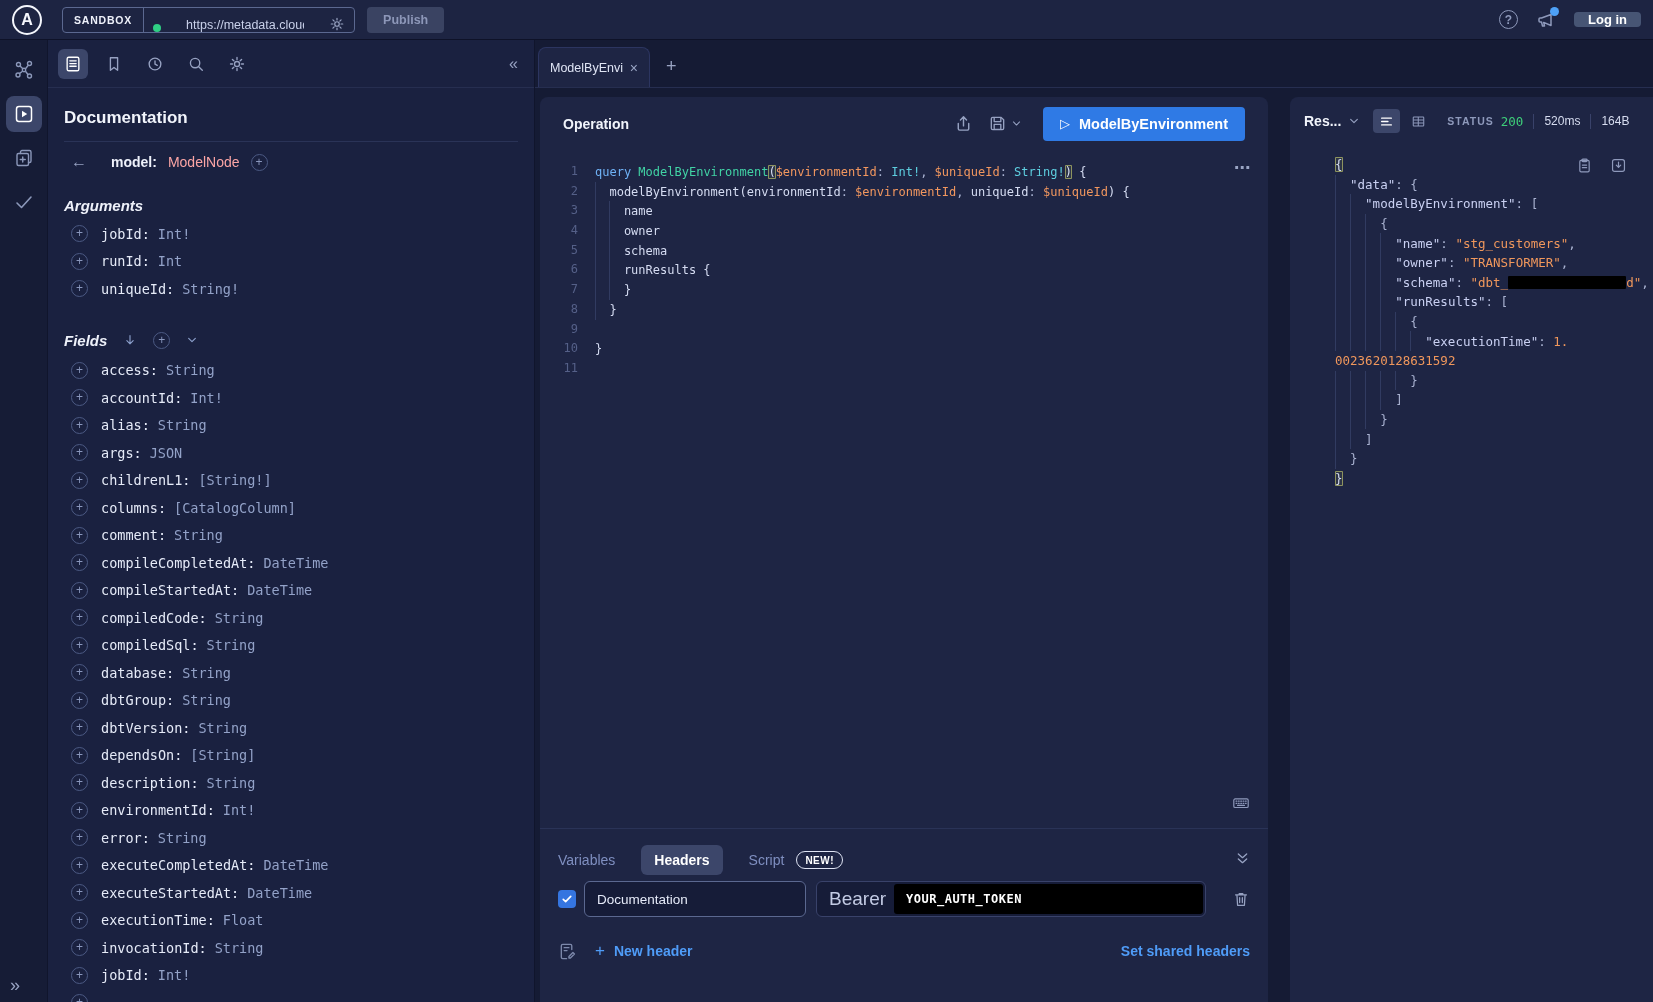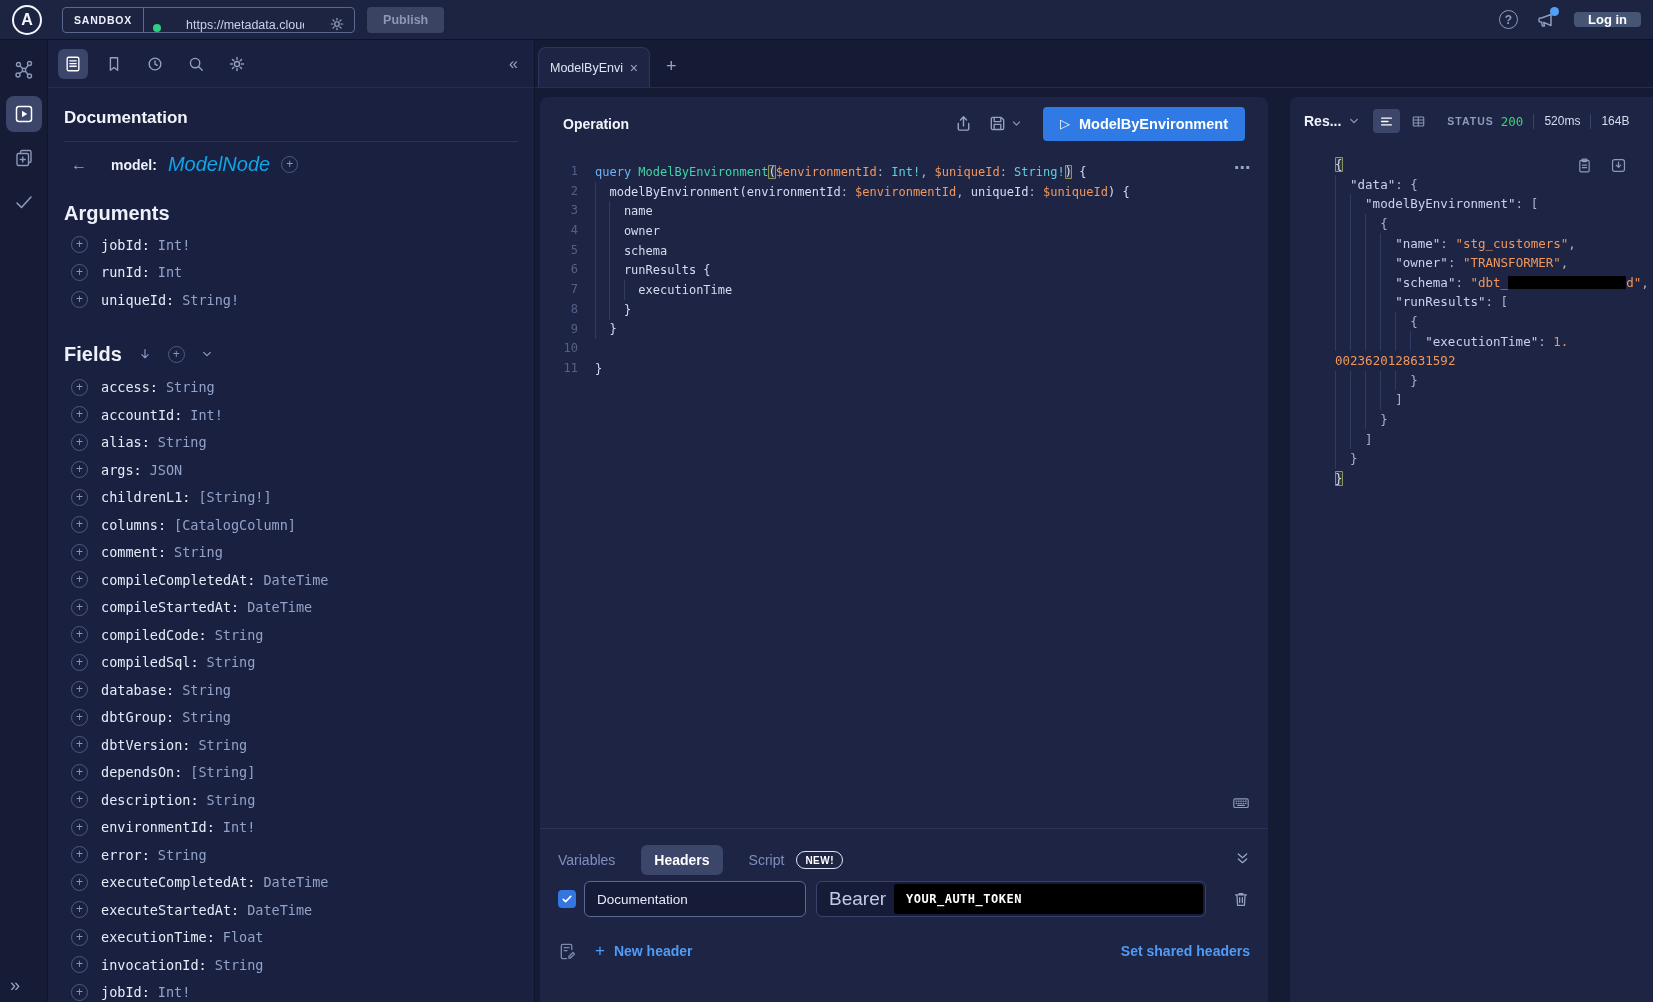--- a/index.html
+++ b/index.html
@@ -49,22 +49,22 @@
   .docs-toolbar{ height:48px;flex:none;display:flex;align-items:center;gap:23px;padding:0 16px;
     border-bottom:1px solid #262e50;color:#97a2c2; }
   .tool-btn.active{ background:#3c466a;color:#fff;border-radius:6px;padding:6px;margin:-6px; }
   .docs-collapse{ margin-left:auto;font-size:16px;color:#97a2c2; }
   .docs-body{ padding:14px 16px 0;overflow:hidden; }
   .docs-title{ font-size:17px;font-weight:bold;color:#f1f4fb;margin:6px 0 13px; }
   .docs-div{ border-top:1px solid #2a3357; }
   .crumb{ display:flex;align-items:center;gap:11px;padding:11px 0 6px 7px; }
   .back-arrow{ color:#97a2c2;font-size:16px; }
   .crumb-label{ font-weight:bold;font-size:14px;color:#eef1fa;margin-left:13px; }
-  .crumb-type{ font-size:20px;color:#0ea5e9;font-style:italic; }
-  .sec-title{ font-size:20px;font-weight:bold;color:#eef1fa; }
+  .crumb-type{ font-size:14px;color:#fca5a5; }
+  .sec-title{ font-size:15px;font-weight:bold;color:#eef1fa;font-style:italic; }
   .args-head{ margin:20px 0 6px; }
   .fields-head{ margin:29px 0 8px;display:flex;align-items:center;gap:16px; }
   .fields-head .ico{ color:#8ca0cc; }
   .doc-row{ display:flex;align-items:center;height:27.5px;padding-left:7px; }
   .plus-circle{ width:17px;height:17px;flex:none;border:1px solid #4c5a84;border-radius:50%;
     color:#8a97bd;font-size:12px;line-height:15px;text-align:center; }
   .fname{ font-family:"DejaVu Sans Mono","Liberation Mono",monospace;font-size:13.5px;color:#e6ebf8;
     white-space:pre;margin-left:13px; }
   .ftype{ font-family:"DejaVu Sans Mono","Liberation Mono",monospace;font-size:13.5px;color:#93a2c8;
     white-space:pre;margin-left:8px; }
@@ -478,21 +478,20 @@
                 <div class="gl">10</div>
                 <div class="gl">11</div>
               </div>
             <div class="code code-gql" id="gql-code">
                 <div class="cl"><span class="tk tk-kw">query </span><span class="tk tk-op">ModelByEnvironment</span><span class="tk tk-bx">(</span><span class="tk tk-v">$environmentId</span><span class="tk tk-pu">: </span><span class="tk tk-ty">Int!</span><span class="tk tk-pu">, </span><span class="tk tk-v">$uniqueId</span><span class="tk tk-pu">: </span><span class="tk tk-ty">String!</span><span class="tk tk-bx">)</span><span class="tk tk-p"> {</span></div>
                 <div class="cl"><span class="ind" style="width: 2ch;"></span><span class="tk tk-p">modelByEnvironment(environmentId</span><span class="tk tk-pu">: </span><span class="tk tk-v">$environmentId</span><span class="tk tk-pu">, </span><span class="tk tk-p">uniqueId</span><span class="tk tk-pu">: </span><span class="tk tk-v">$uniqueId</span><span class="tk tk-p">) {</span></div>
                 <div class="cl"><span class="ind" style="width: 4ch;"></span><span class="tk tk-p">name</span></div>
                 <div class="cl"><span class="ind" style="width: 4ch;"></span><span class="tk tk-p">owner</span></div>
                 <div class="cl"><span class="ind" style="width: 4ch;"></span><span class="tk tk-p">schema</span></div>
                 <div class="cl"><span class="ind" style="width: 4ch;"></span><span class="tk tk-p">runResults {</span></div>
-                <div class="cl"><span class="ind" style="width: 6ch;"></span><span class="tk tk-p">executionTime</span></div>
                 <div class="cl"><span class="ind" style="width: 4ch;"></span><span class="tk tk-p">}</span></div>
                 <div class="cl"><span class="ind" style="width: 2ch;"></span><span class="tk tk-p">}</span></div>
                 <div class="cl">&nbsp;</div>
                 <div class="cl"><span class="tk tk-p">}</span></div>
               </div>
             <span class="ed-more">⋯</span>
             <span class="kbd-btn">
               <svg width="22" height="18" viewBox="0 0 20 20" fill="none" stroke="currentColor" stroke-width="1.3" stroke-linecap="round">
                 <rect x="2" y="5.5" width="16" height="9.5" rx="1.5"></rect>
                 <path d="M4.5 8h.9M7.1 8h.9M9.7 8h.9M12.3 8h.9M14.9 8h.9M4.5 10.4h.9M7.1 10.4h.9M9.7 10.4h.9M12.3 10.4h.9M14.9 10.4h.9M6.2 12.7h7.6"></path>

